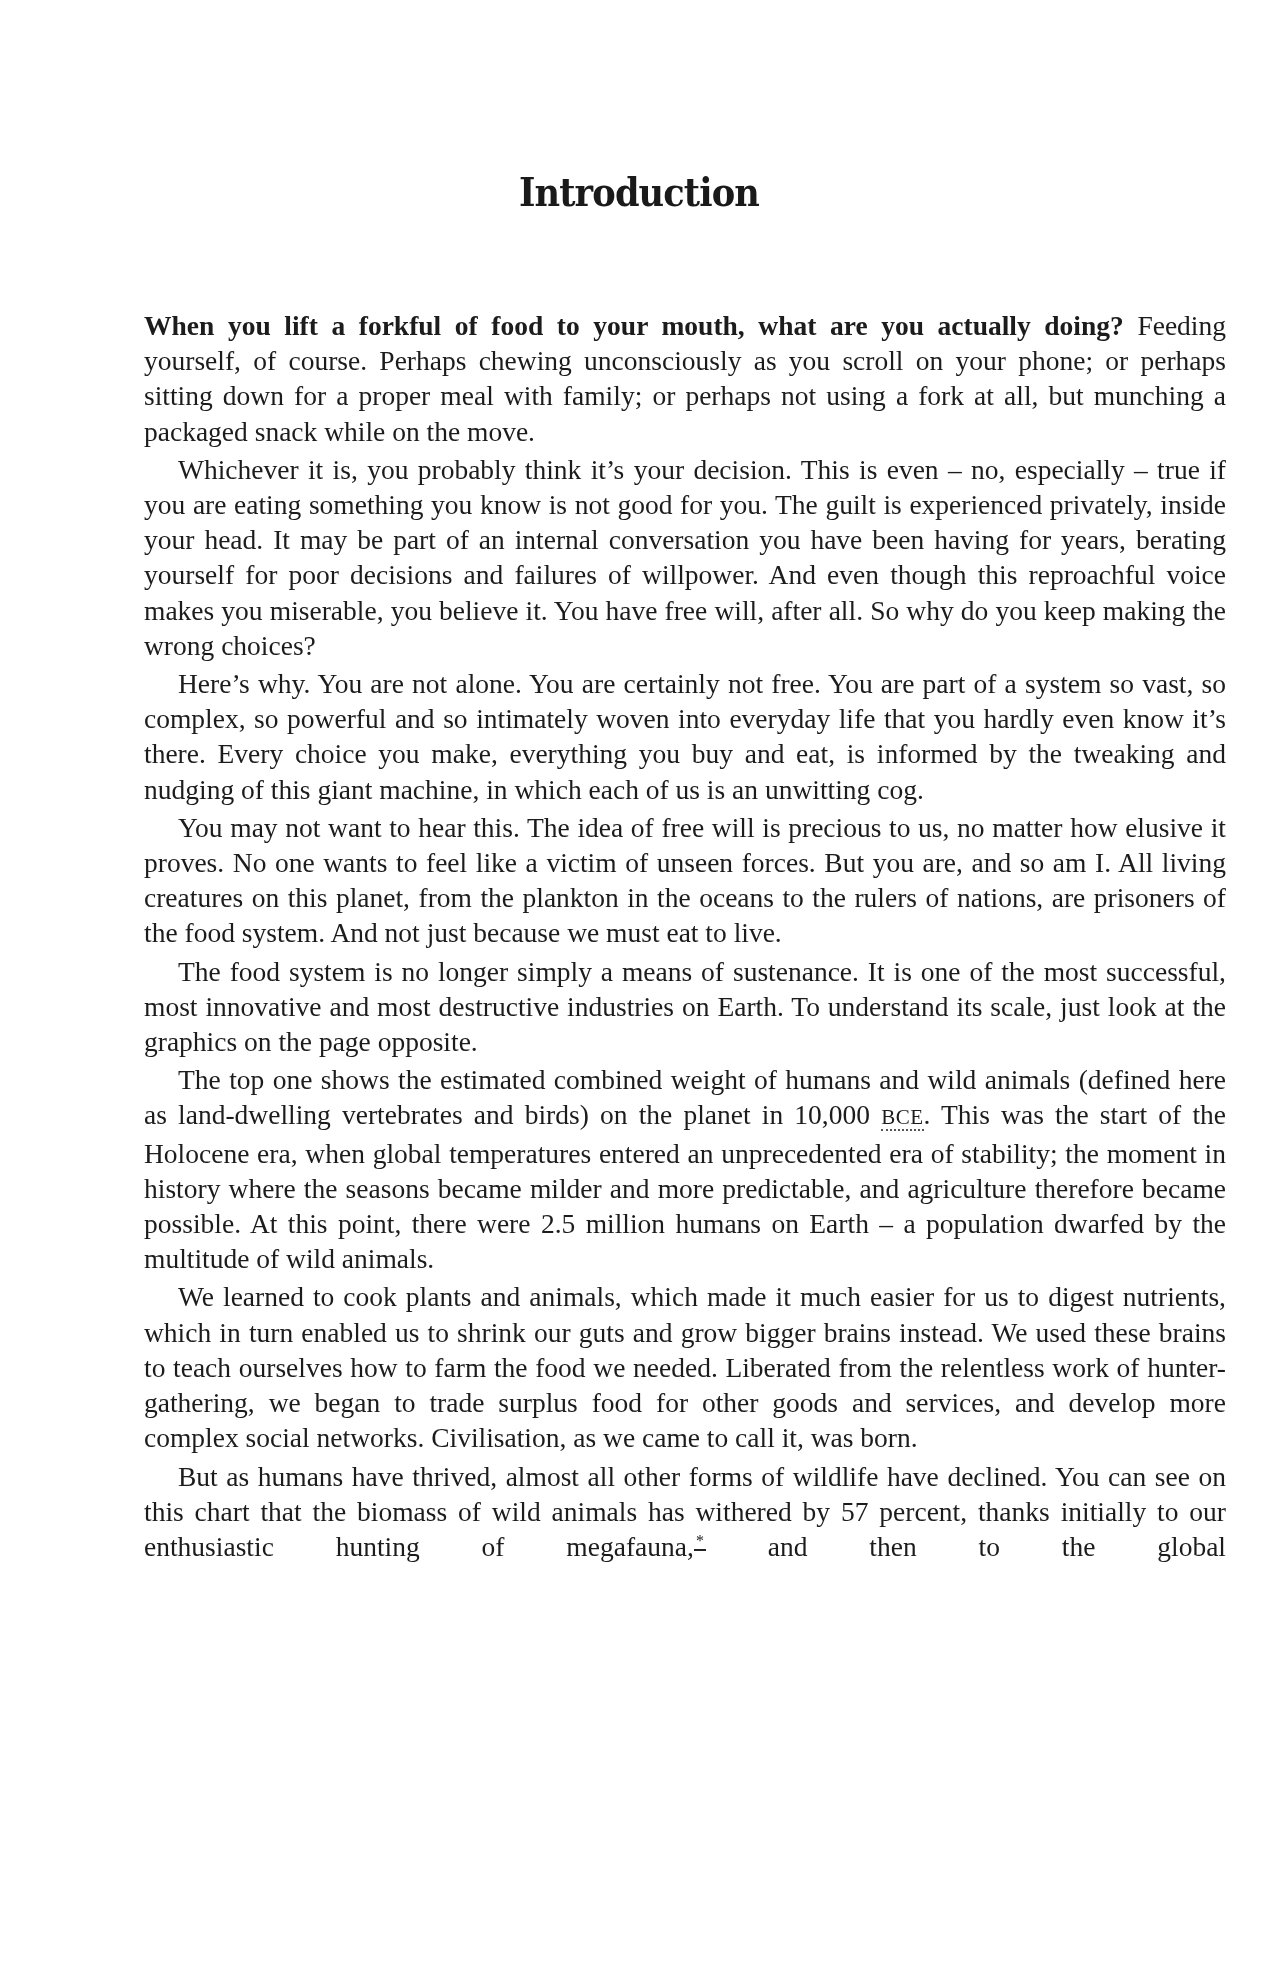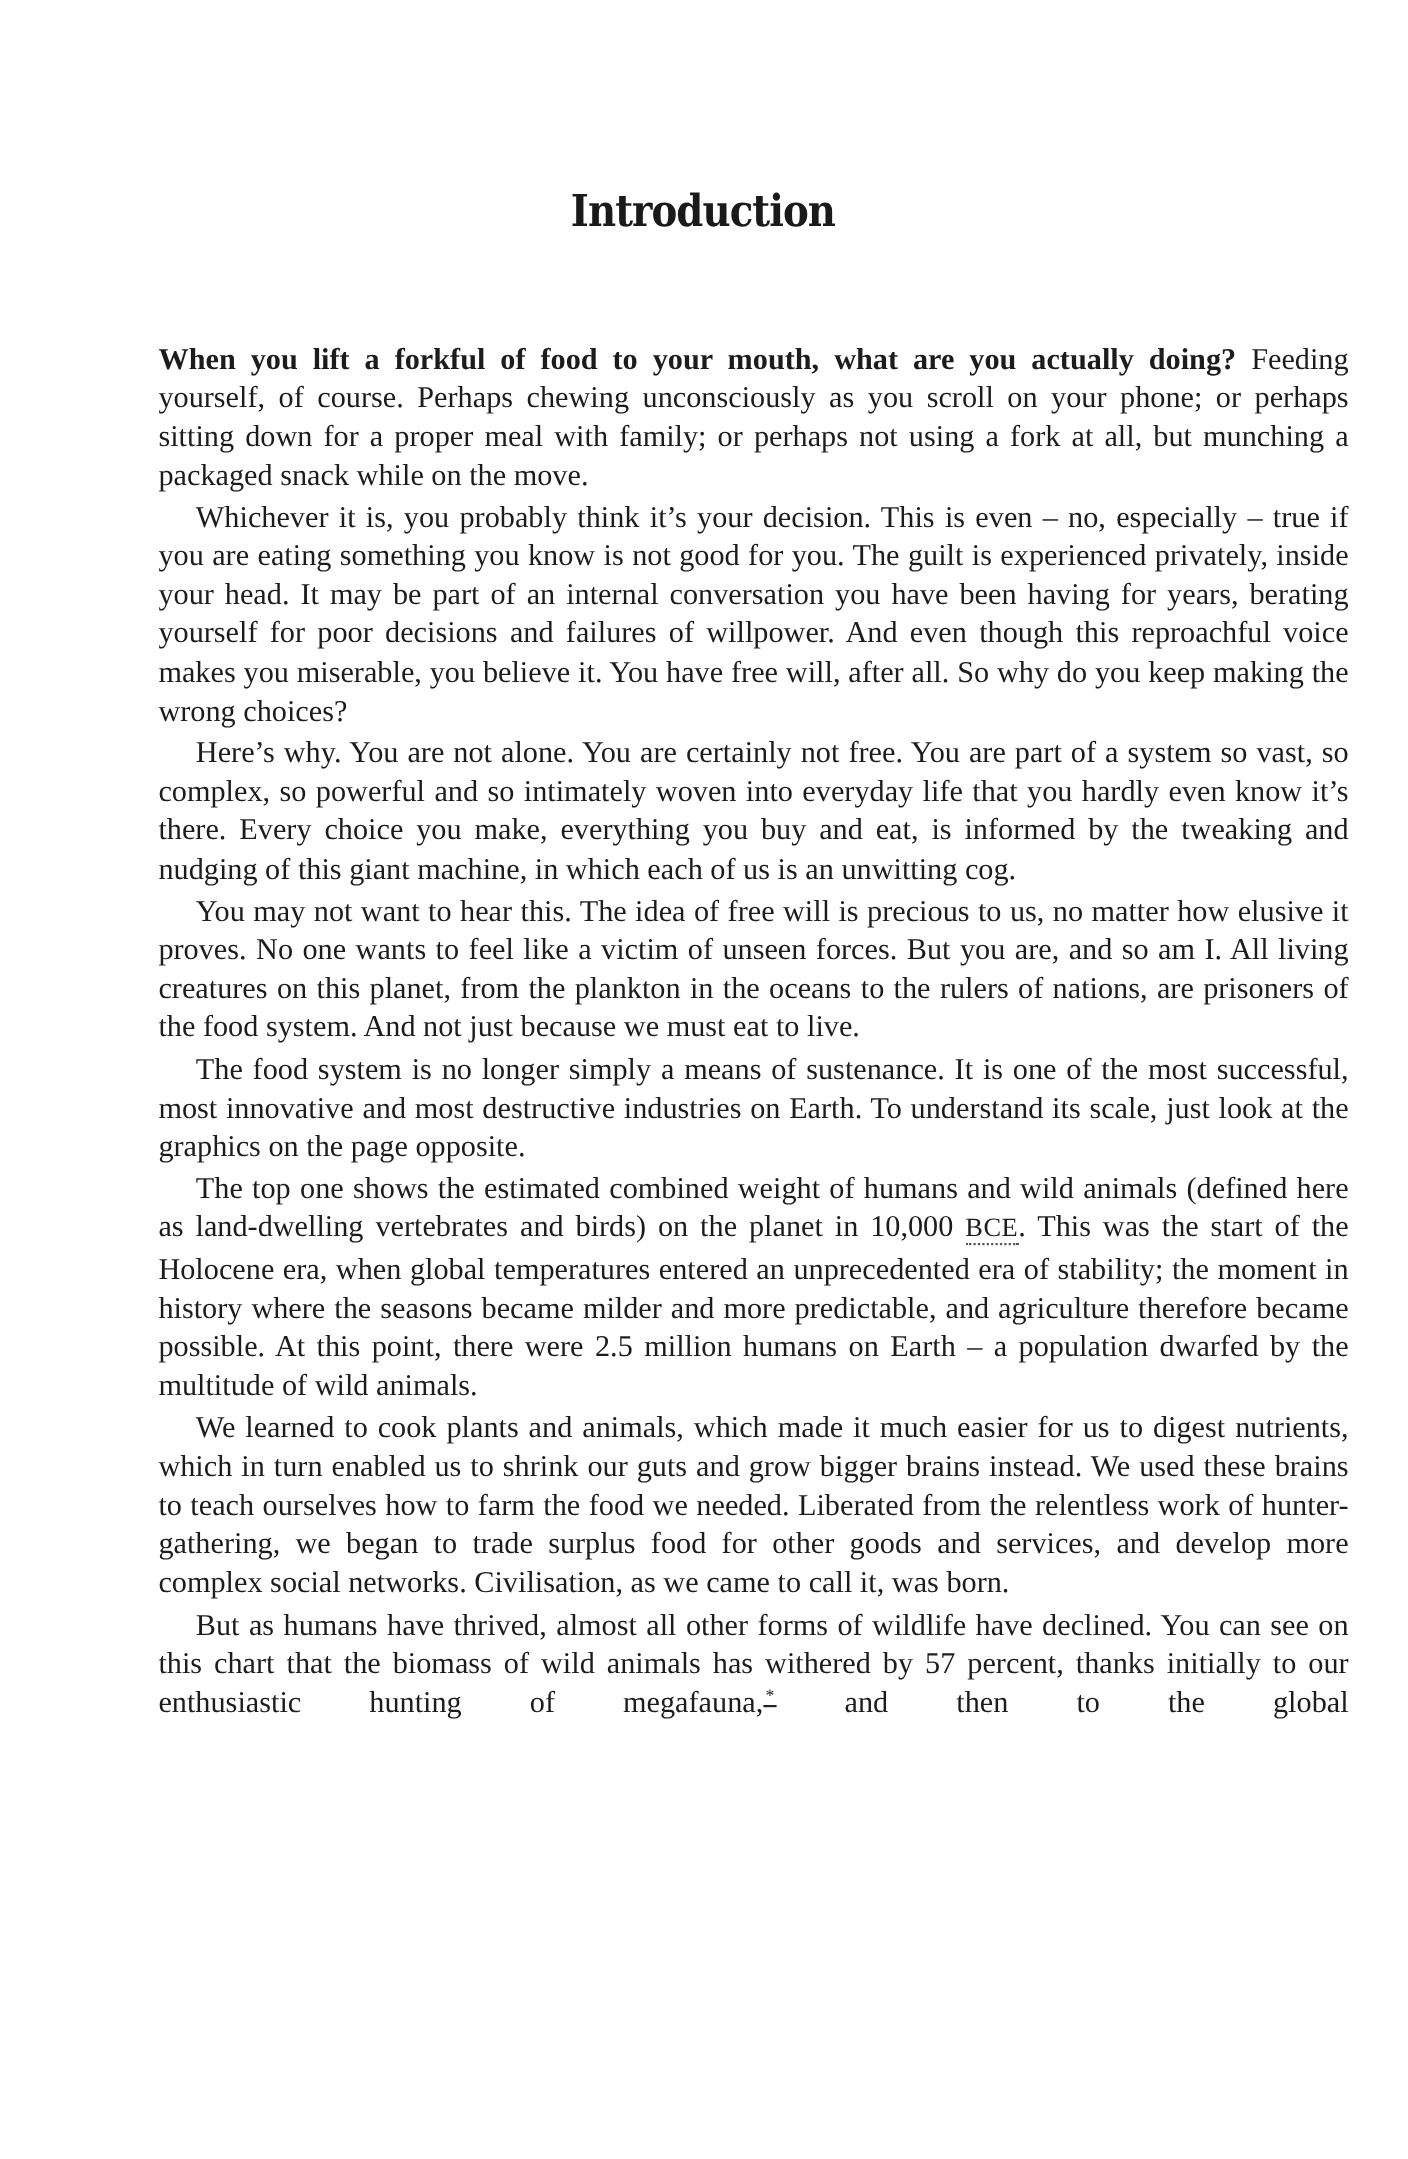--- a/index.html
+++ b/index.html
@@ -57,21 +57,21 @@
     .body-text p.first {
       text-indent: 0;
     }
     .body-text p + p {
       margin-top: 3px;
     }
     .lead {
       font-weight: bold;
     }
     .smallcaps {
-      font-size: 24px;
+      font-size: 21px;
       letter-spacing: 0.5px;
       border-bottom: 2px dotted #555;
     }
     .footnote-ref {
       font-size: 16px;
       vertical-align: super;
       line-height: 0;
       border-bottom: 2px solid #222;
       padding: 0 2px;
       color: #222;

